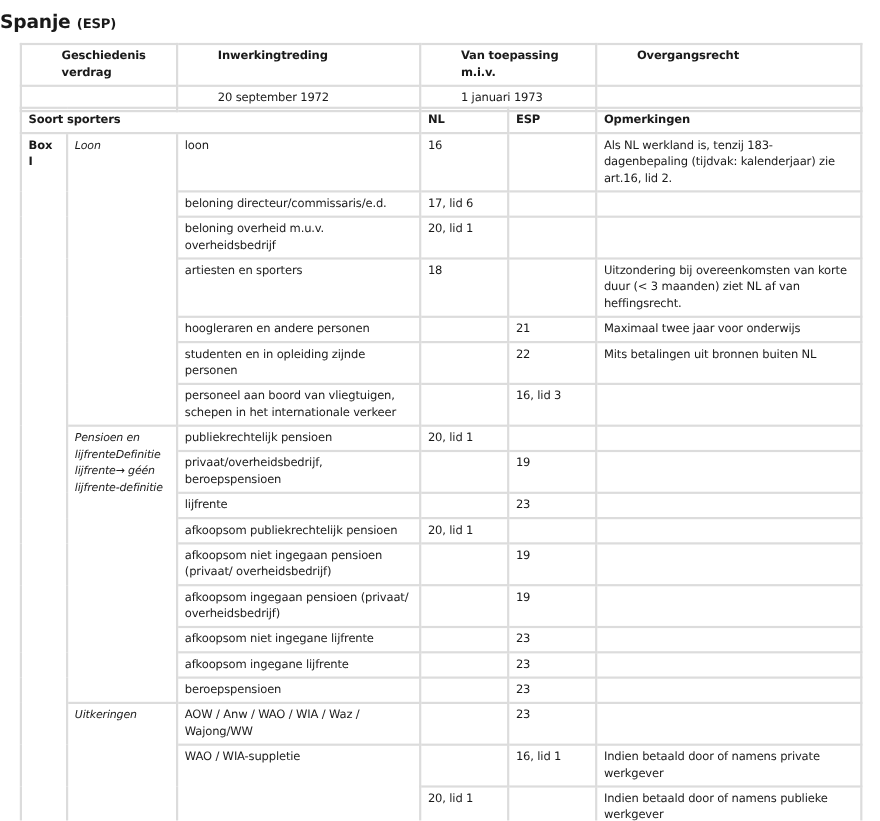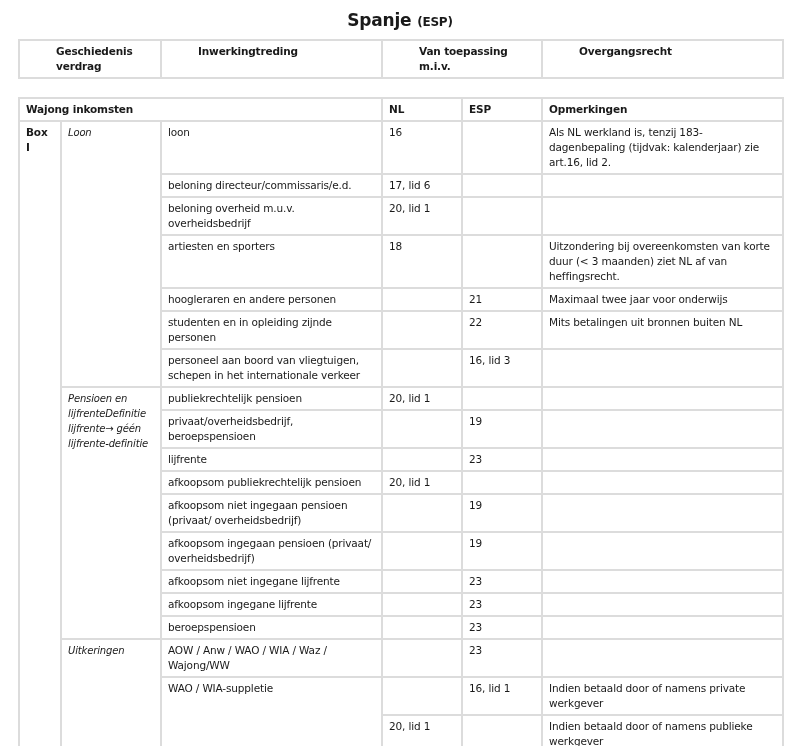--- a/index.html
+++ b/index.html
@@ -14,21 +14,20 @@
       font-family: "DejaVu Sans", "Liberation Sans", sans-serif;
       color: #1a1a1a;
       font-size: 10.5px;
       overflow: hidden;
     }
     .page-title {
       position: absolute;
       top: 10px;
       left: 0;
       width: 800px;
-      text-align: center;
       font-size: 17px;
       font-weight: bold;
       letter-spacing: -0.2px;
     }
     .page-title .code {
       font-size: 12px;
       font-weight: bold;
     }
     table {
       position: absolute;
@@ -72,35 +71,41 @@
       <col style="width:160px">
       <col style="width:241px">
   </colgroup>
   <tbody>
       <tr>
     <th>Geschiedenis verdrag</th>
     <th>Inwerkingtreding</th>
     <th>Van toepassing m.i.v.</th>
     <th>Overgangsrecht</th>
   </tr>
+  <tr>
+    <td></td>
+    <td>20 september 1972</td>
+    <td>1 januari 1973</td>
+    <td></td>
+  </tr>
 </tbody>
   </table>
 
 <table class="t2">
   <colgroup>
     <col style="width:42px">
       <col style="width:100px">
       <col style="width:221px">
       <col style="width:80px">
       <col style="width:80px">
       <col style="width:241px">
   </colgroup>
   <tbody>
       <tr class="h1l">
-    <th colspan="3">Wajong inkomsten</th>
+    <th colspan="3">Soort sporters</th>
     <th>NL</th>
     <th>ESP</th>
     <th>Opmerkingen</th>
   </tr>
 
   <tr class="h2l">
     <td rowspan="20" class="bold">Box I</td>
     <td rowspan="7" class="it">Loon</td>
     <td>loon</td>
     <td>16</td>

